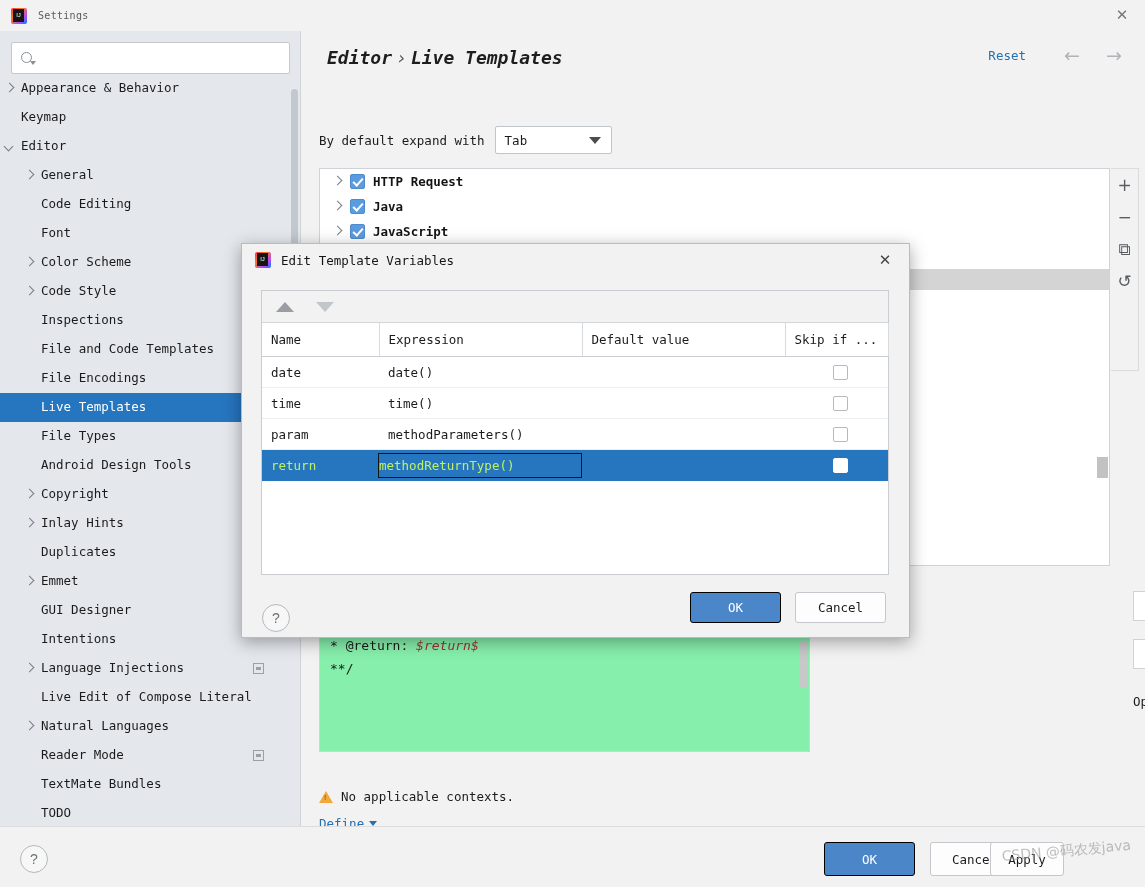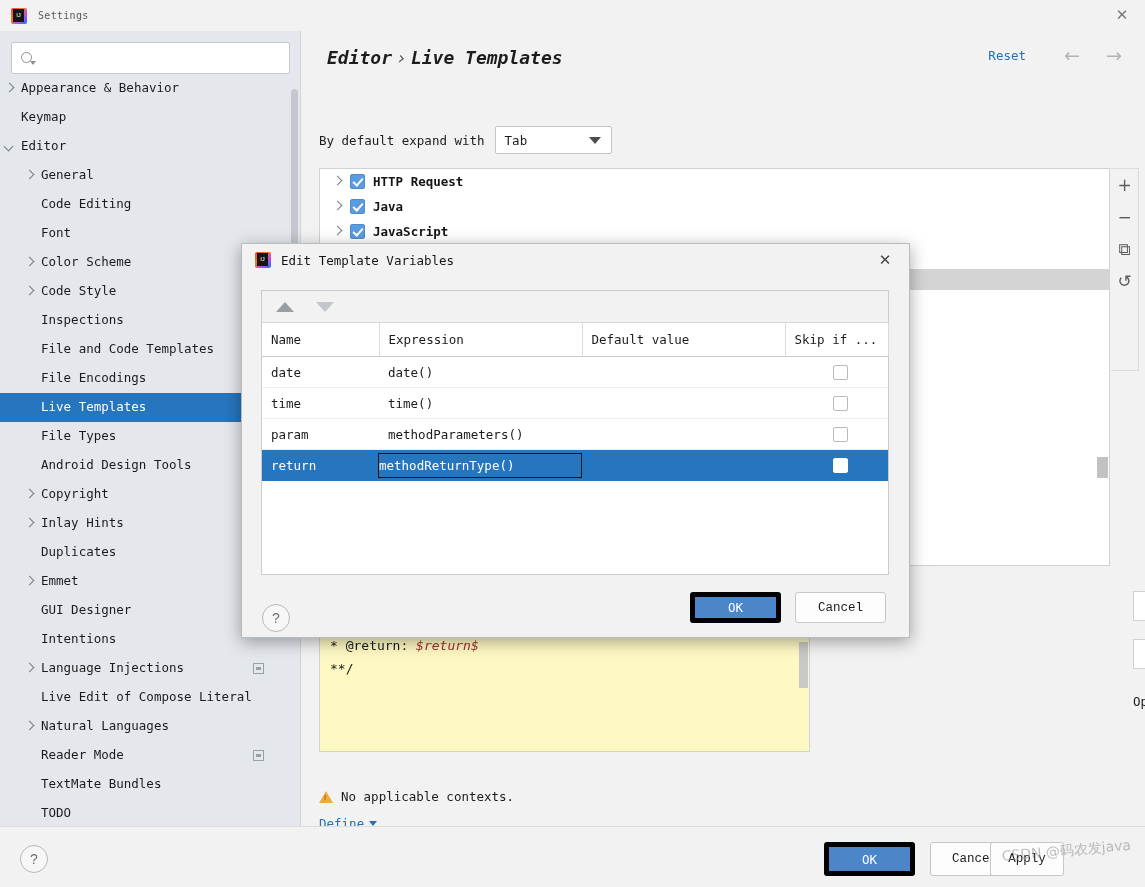--- a/index.html
+++ b/index.html
@@ -163,21 +163,21 @@
     background: #f2f2f2; border: 1px solid #d8dcdf; box-sizing: border-box;
     border-left: none;
   }
   .tb-btn {
     height: 32px; display: flex; align-items: center; justify-content: center;
     color: #595d61; font-size: 17px; font-family: "DejaVu Sans", sans-serif;
   }
 
   .code-area {
     position: absolute; left: 18px; top: 550px; width: 491px; height: 171px;
-    background: #fef9c3; border: 1px solid #cfd3d7; box-sizing: border-box;
+    background: #86efac; border: 1px solid #cfd3d7; box-sizing: border-box;
     padding: 6px 0 0 10px; overflow: hidden;
   }
   .code-line { font-size: 13px; line-height: 23px; color: #1a1a1a; white-space: pre; }
   .var { color: #a03030; font-style: italic; }
   .code-vscroll {
     position: absolute; right: 1px; top: 60px; width: 9px; height: 46px; background: #c8c8c8;
   }
 
   .ctx-warn {
     position: absolute; left: 18px; top: 758px; display: flex; align-items: center;
@@ -221,22 +221,22 @@
     position: absolute; left: 20px; top: 845px; width: 26px; height: 26px; border-radius: 50%;
     border: 1px solid #b4b8bc; color: #6c7175; font-size: 14px;
     display: flex; align-items: center; justify-content: center;
     font-family: "Liberation Sans", sans-serif; background: #f7f7f7;
   }
   .btn {
     position: absolute; height: 34px; border-radius: 3px; box-sizing: border-box;
     display: flex; align-items: center; justify-content: center;
     font-size: 12.5px;
   }
-  .btn.primary { background: #4a86c8; border: 5px solid #000000; color: #ffffff; }
-  .btn.normal  { background: #fdfdfd; border: 1px solid #c4c8cc; color: #1b1b1b; font-family: Liberation Mono, monospace; }
+  .btn.primary { background: #4a86c8; border: 1px solid #000000; color: #ffffff; }
+  .btn.normal  { background: #fdfdfd; border: 1px solid #c4c8cc; color: #1b1b1b; }
   #btn-ok     { left: 824px; top: 842px; width: 91px; }
   #btn-cancel { left: 930px; top: 842px; width: 89px; }
   #btn-apply  { left: 990px; top: 842px; width: 74px; }
 
   .watermark {
     position: absolute; left: 1001px; top: 848px; width: 180px;
     color: rgba(150,150,150,.62); font-size: 14px;
     font-family: "DejaVu Sans", sans-serif; white-space: nowrap;
     transform: rotate(-5deg); transform-origin: left top; pointer-events: none;
   }
@@ -293,21 +293,21 @@
   .vtable th {
     height: 31px; font-weight: normal; font-size: 12.5px; color: #1b1b1b;
     text-align: left; padding-left: 9px;
     border-bottom: 1px solid #c9cdd1; border-right: 1px solid #d8dcdf;
     background: #ffffff;
   }
   .vtable td {
     height: 28px; font-size: 12.5px; color: #1b1b1b; padding-left: 9px;
     border-bottom: 1px solid #eceff1; background: #ffffff;
   }
-  .vtable tr.sel td { background: #2675bf; color: #ffffff; border-bottom-color:#2675bf; }
+  .vtable tr.sel td { background: #2675bf; color: #bef264; border-bottom-color:#2675bf; }
   .cell-focus {
     display: block; margin: -5px -1px -5px -10px; padding: 4px 0 4px 0;
     border: 1.5px solid #151515; box-sizing: border-box;
   }
   .skipcell { text-align: center; padding-left: 0; }
   .cb3 {
     width: 15px; height: 15px; display: inline-block; box-sizing: border-box;
     border: 1px solid #b6babe; border-radius: 2px; background: #ffffff; vertical-align: middle;
   }
   tr.sel .cb3 { border-color: #ffffff; }

